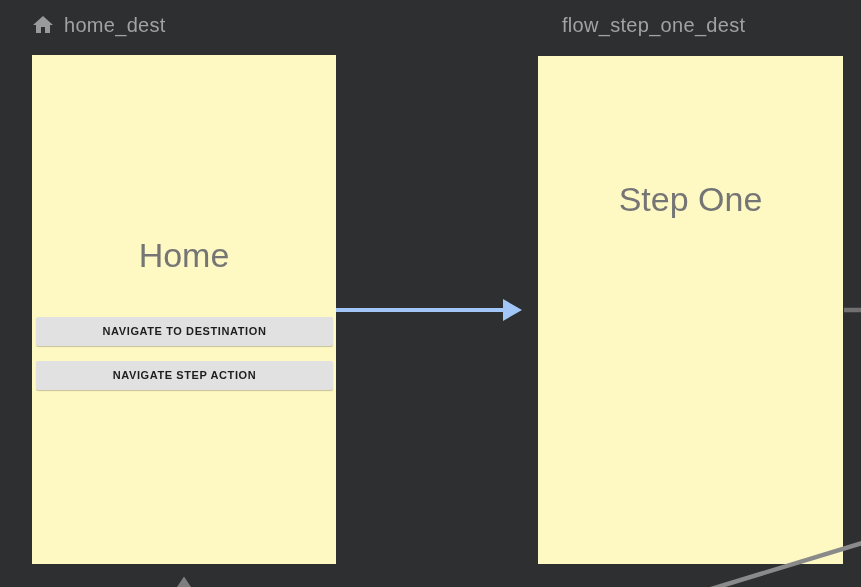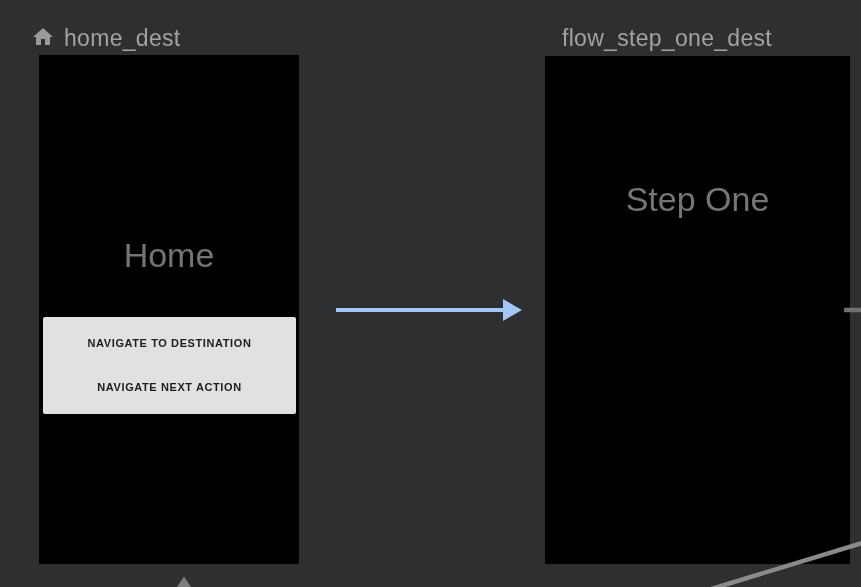--- a/index.html
+++ b/index.html
@@ -8,40 +8,38 @@
     position: relative;
     overflow: hidden;
     background: #2d2f30;
     font-family: "Liberation Sans", "DejaVu Sans", sans-serif;
   }
 
   
   .dest-header {
     position: absolute;
     display: flex;
-    align-items: flex-start;
+    align-items: flex-end;
     height: 28px;
     color: #a2a2a2;
-    font-size: 23px;
+    font-size: 20px;
     letter-spacing: 0.3px;
     cursor: default;
     white-space: nowrap;
-    margin-top: 16px;
   }
   .dest-header .icon { display: inline-flex; margin-right: 9px; }
   #header-home { left: 31px; top: 9px; }
   #header-flow { left: 562px; top: 9px; }
 
   
   .dest-card {
     position: absolute;
-    background: #000000;
-    margin-left: 7px;
+    background: #fef9c3;
   }
-  #card-home { left: 32px; top: 55px; width: 260px; height: 509px; }
+  #card-home { left: 32px; top: 55px; width: 304px; height: 509px; }
   #card-flow { left: 538px; top: 56px; width: 305px; height: 508px; }
 
   .screen-title {
     position: absolute;
     left: 0; right: 0;
     text-align: center;
     color: #757575;
     font-size: 34px;
     line-height: 40px;
     font-weight: 400;
@@ -57,21 +55,21 @@
     border: none;
     border-radius: 2px;
     box-shadow: 0 1px 1px rgba(0,0,0,0.22);
     color: #1d1d1d;
     font-family: "Liberation Sans", "DejaVu Sans", sans-serif;
     font-size: 11px;
     font-weight: bold;
     letter-spacing: 0.6px;
     text-align: center;
     line-height: 29px;
-    padding: 12px;
+    padding: 0;
     white-space: nowrap;
   }
   #btn-nav-destination { top: 262px; }
   #btn-nav-action      { top: 306px; }
   #btn-nav-next-step   { top: 324px; }
 
   
   #edge-overlay {
     position: absolute;
     left: 0; top: 0;
@@ -91,21 +89,21 @@
   <span>home_dest</span>
 </div>
 
 <div class="dest-header" id="header-flow">
   <span>flow_step_one_dest</span>
 </div>
 
 <div class="dest-card" id="card-home">
   <div class="screen-title">Home</div>
   <div class="preview-button" id="btn-nav-destination">NAVIGATE TO DESTINATION</div>
-  <div class="preview-button" id="btn-nav-action">NAVIGATE NEXT ACTION</div>
+  <div class="preview-button" id="btn-nav-action">NAVIGATE STEP ACTION</div>
 </div>
 
 <div class="dest-card" id="card-flow">
   <div class="screen-title">Step One</div>
 </div>
 
 <svg id="edge-overlay">
 
   <g>
     <line x1="336" y1="310" x2="503" y2="310" stroke="#a1c6f7" stroke-width="4"></line>

